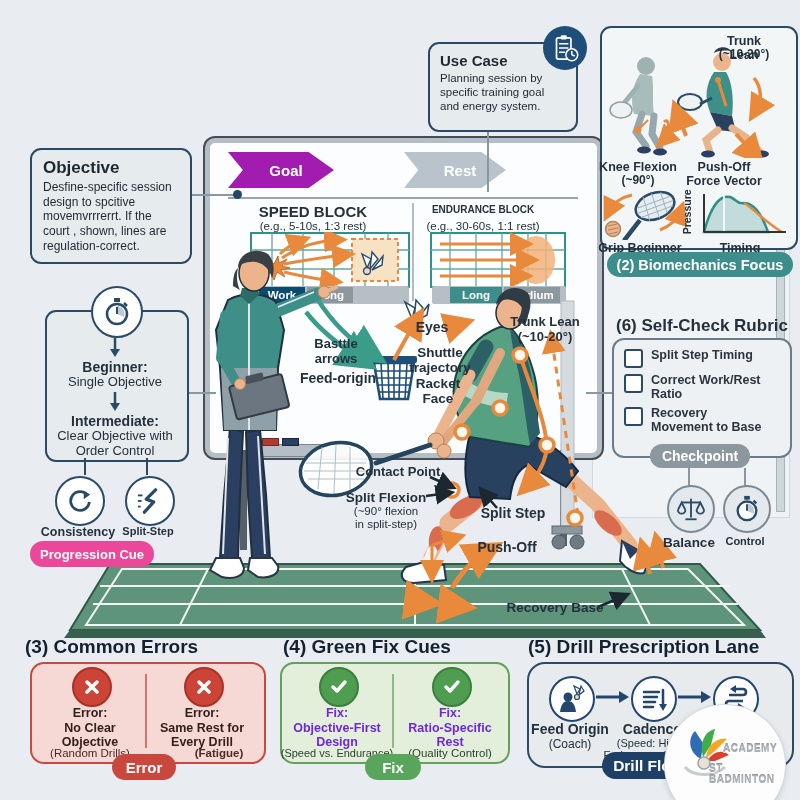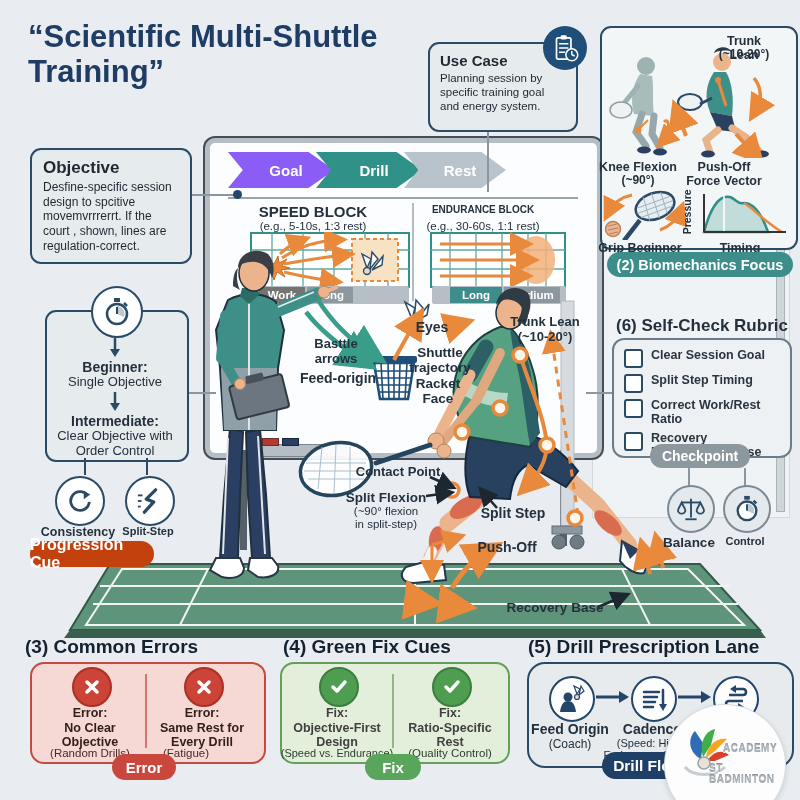--- a/index.html
+++ b/index.html
@@ -4,41 +4,41 @@
 <style>
   html,body{margin:0;padding:0;background:#cfd4d9;}
   .page{position:relative;width:800px;height:800px;overflow:hidden;background:#e9edf1;
         font-family:"Liberation Sans",sans-serif;color:#1f2730;}
   .abs{position:absolute;}
   .c{transform:translateX(-50%);}
   .pre{white-space:pre-line;}
   .lbl{position:absolute;font-weight:bold;color:#24313d;text-align:center;line-height:1.12;}
   .box{position:absolute;background:#e6ebee;border:2px solid #2a4a66;border-radius:11px;}
   .pill{position:absolute;border-radius:15px;color:#fff;font-weight:bold;display:flex;
-        align-items:center;justify-content:center;text-align:left;}
+        align-items:center;justify-content:center;text-align:center;}
   .conn{position:absolute;background:#8a97a0;}
   .title{position:absolute;left:28px;top:20px;width:412px;font-size:31px;font-weight:bold;
          color:#1e3c64;line-height:1.12;}
   .flow-arrow{position:absolute;height:36px;display:flex;align-items:center;justify-content:center;
         color:#fff;font-weight:bold;font-size:15px;padding-left:10px;
         clip-path:polygon(0% 0%,76% 0%,100% 50%,76% 100%,0% 100%,14% 50%);}
   .tagbar{position:absolute;background:#b6bfc6;border-radius:2px;}
   .tag{position:absolute;color:#fff;font-weight:bold;font-size:11.5px;display:flex;
        align-items:center;justify-content:center;}
   .cbx{width:15px;height:15px;border:2px solid #2a4a66;border-radius:3px;background:#fff;
        flex:0 0 15px;margin-top:1px;}
   .rub-item{display:flex;gap:8px;align-items:flex-start;}
   .rub-txt{font-size:12.5px;font-weight:600;line-height:1.12;color:#2a3540;}
   .circle-icon{position:absolute;border-radius:50%;background:#fff;border:2.5px solid #2a4a66;
        display:flex;align-items:center;justify-content:center;}
   .gray-circle{border-color:#7c8a96;background:#e3e9ec;}
   .sec-head{position:absolute;font-size:19px;font-weight:bold;color:#14222f;}
   .err-title{white-space:pre-line;font-weight:bold;font-size:12.5px;line-height:1.16;color:#33201b;}
   .err-sub{font-size:11.5px;color:#4a2a24;}
-  .fix-title{white-space:pre-line;font-weight:bold;font-size:12.5px;line-height:1.16;color:#404040;}
+  .fix-title{white-space:pre-line;font-weight:bold;font-size:12.5px;line-height:1.16;color:#6d28d9;}
   .fix-sub{font-size:11px;color:#27422b;white-space:nowrap;}
   .badge-icon{position:absolute;width:36px;height:36px;border-radius:50%;display:flex;
        align-items:center;justify-content:center;}
   .drill-circle{position:absolute;width:42px;height:42px;border-radius:50%;background:#fdfdfe;
        border:2.5px solid #24466b;display:flex;align-items:center;justify-content:center;}
   .logo{position:absolute;left:665px;top:705px;width:120px;height:120px;border-radius:50%;
         background:#fdfdfd;box-shadow:0 0 0 1px #d8dcdf,0 2px 6px rgba(0,0,0,.18);}
   .logo-txt{position:absolute;font-weight:bold;color:#a8afb5;letter-spacing:.5px;
         text-shadow:0 1px 0 #fff,0 -1px 0 #8f979d;}
   svg{display:block;}
@@ -52,22 +52,21 @@
   <div class="abs" style="left:776px;top:150px;width:7px;height:360px;background:#cfd6da;border:1px solid #aab3ba;"></div>
 
   <div class="abs" style="left:205px;top:138px;width:387px;height:310px;background:#fcfdfe;border:5px solid #b6bec5;
               box-shadow:0 0 0 2px #454e56;border-radius:10px;"></div>
   <div class="abs" style="left:253px;top:444px;width:92px;height:11px;background:#b6bec5;border:1px solid #7c868e;"></div>
   <div class="abs" style="left:262px;top:438px;width:15px;height:6px;background:#b23a31;border:1px solid #6e2a24;"></div>
   <div class="abs" style="left:282px;top:438px;width:15px;height:6px;background:#2b3f63;border:1px solid #19273d;"></div>
   <div class="abs" style="left:240px;top:450px;width:7px;height:100px;background:#55606a;"></div>
   <div class="abs" style="left:560px;top:450px;width:7px;height:96px;background:#55606a;"></div>
 
-  <div class="flow-arrow" style="left: 228px; top: 152px; width: 96px; background: #8b5cf6;">Goal</div>
-  <div class="flow-arrow" style="left: 316px; top: 152px; width: 96px; background: rgb(47, 145, 136);">Drill</div>
+  <div class="flow-arrow" style="left: 228px; top: 152px; width: 96px; background: #a21caf;">Goal</div>
   <div class="flow-arrow" style="left: 404px; top: 152px; width: 92px; background: rgb(185, 195, 203);">Rest</div>
   <div class="abs" style="left:228px;top:197px;width:350px;border-top:2px solid #9aa4ab;"></div>
   <div class="abs" style="left:412px;top:203px;height:98px;border-left:2px solid #b3bcc3;"></div>
 
   <div class="lbl c" style="left:313px;top:204px;font-size:15px;">SPEED BLOCK</div>
   <div class="lbl c" style="left:313px;top:220px;font-size:11.5px;font-weight:normal;">(e.g., 5-10s, 1:3 rest)</div>
   <div class="lbl c" style="left:483px;top:204px;font-size:10px;">ENDURANCE BLOCK</div>
   <div class="lbl c" style="left:483px;top:220px;font-size:11.5px;font-weight:normal;">(e.g., 30-60s, 1:1 rest)</div>
 
   <svg class="abs" style="left:250px;top:232px;" width="160" height="56" viewBox="0 0 160 56">
@@ -112,21 +111,21 @@
     </g>
     <ellipse cx="106" cy="28" rx="19" ry="24" fill="#f3b27a" opacity="0.85"></ellipse>
     <g fill="none" stroke="#e8893c" stroke-width="3" marker-end="url(#mo)">
       <line x1="10" y1="12" x2="92" y2="12"></line>
       <line x1="10" y1="28" x2="98" y2="28"></line>
       <line x1="10" y1="44" x2="92" y2="44"></line>
     </g>
   </svg>
 
   <div class="tagbar" style="left:257px;top:286px;width:152px;height:18px;"></div>
-  <div class="tag" style="left: 259px; top: 287px; width: 46px; height: 16px; background: #737373;">Work</div>
+  <div class="tag" style="left: 259px; top: 287px; width: 46px; height: 16px; background: #0c4a6e;">Work</div>
   <div class="tag" style="left: 307px; top: 287px; width: 46px; height: 16px; background: rgb(141, 151, 158);">Long</div>
   <div class="tagbar" style="left:432px;top:286px;width:134px;height:18px;"></div>
   <div class="tag" style="left: 450px; top: 287px; width: 52px; height: 16px; background: rgb(61, 141, 139);">Long</div>
   <div class="tag" style="left: 504px; top: 287px; width: 56px; height: 16px; background: rgb(141, 151, 158);">Medium</div>
 
   <div class="conn" style="left:187px;top:194px;width:50px;height:2px;"></div>
   <div class="abs" style="left:233px;top:190px;width:9px;height:9px;border-radius:50%;background:#24466b;"></div>
   <div class="conn" style="left:487px;top:128px;width:2px;height:64px;"></div>
   <div class="conn" style="left:586px;top:392px;width:26px;height:2px;"></div>
   <div class="conn" style="left:186px;top:392px;width:30px;height:2px;"></div>
@@ -308,21 +307,20 @@
   <div class="lbl c pre" style="left:545px;top:315px;font-size:13px;">Trunk Lean
 (~10-20°)</div>
   <div class="lbl c" style="left:398px;top:465px;font-size:13px;text-align:right;">Contact Point</div>
   <div class="lbl c" style="left:386px;top:490px;font-size:13.5px;">Split Flexion</div>
   <div class="lbl c pre" style="left:386px;top:505px;font-size:11.5px;font-weight:normal;">(~90° flexion
 in split-step)</div>
   <div class="lbl c" style="left:513px;top:506px;font-size:14px;">Split Step</div>
   <div class="lbl c" style="left:507px;top:540px;font-size:14px;">Push-Off</div>
   <div class="lbl c" style="left:555px;top:600px;font-size:13.5px;">Recovery Base</div>
 
-  <div class="title">“Scientific Multi-Shuttle Training”</div>
 
   <div class="box" style="left:428px;top:42px;width:146px;height:86px;">
     <div style="padding:8px 10px;">
       <div style="font-weight:bold;font-size:15px;">Use Case</div>
       <div style="font-size:11.5px;line-height:1.22;margin-top:2px;">Planning session by specific training goal and energy system.</div>
     </div>
   </div>
   <div class="abs" style="left:543px;top:26px;width:44px;height:44px;border-radius:50%;background:#1f4e79;display:flex;align-items:center;justify-content:center;">
     <svg width="34" height="34" viewBox="0 0 40 40">
       <rect x="10" y="8" width="17" height="25" rx="2" fill="none" stroke="#fff" stroke-width="2"></rect>
@@ -453,29 +451,25 @@
       <polyline points="21,3 11,13 19,16 9,27" fill="none" stroke="#2a4a66" stroke-width="3.5" stroke-linecap="round" stroke-linejoin="round"></polyline>
       <g stroke="#2a4a66" stroke-width="2">
           <line x1="2" y1="9" x2="7" y2="9"></line>
           <line x1="2" y1="15" x2="6" y2="15"></line>
           <line x1="2" y1="21" x2="5" y2="21"></line>
         </g>
     </svg>
   </div>
   <div class="lbl c" style="left:78px;top:525px;font-size:12.5px;">Consistency</div>
   <div class="lbl c" style="left:148px;top:525px;font-size:11px;">Split-Step</div>
-  <div class="pill" style="left:30px;top:541px;width:124px;height:26px;background:#c2410c;font-size:16px;">Progression Cue</div>
+  <div class="pill" style="left:30px;top:541px;width:124px;height:26px;background:#ec4899;font-size:13px;">Progression Cue</div>
 
   <div class="lbl" style="left:616px;top:316px;font-size:17px;text-align:left;">(6) Self-Check Rubric</div>
   <div class="abs" style="left:612px;top:338px;width:176px;height:116px;background:#eef1f3;border:2px solid #6b7b8a;border-radius:12px;">
     <div style="padding:8px 10px;display:flex;flex-direction:column;gap:5px;">
-      <div class="rub-item">
-          <span class="cbx"></span>
-          <span class="rub-txt">Clear Session Goal</span>
-        </div>
       <div class="rub-item">
           <span class="cbx"></span>
           <span class="rub-txt">Split Step Timing</span>
         </div>
       <div class="rub-item">
           <span class="cbx"></span>
           <span class="rub-txt" style="width:116px;">Correct Work/Rest Ratio</span>
         </div>
       <div class="rub-item">
           <span class="cbx"></span>
@@ -530,21 +524,21 @@
         </g>
       </svg>
   </div>
   <div class="lbl c err-title" style="left:90px;top:706px;">Error:
 No Clear
 Objective</div>
   <div class="lbl c err-sub" style="left:90px;top:747px;font-weight:normal;">(Random Drills)</div>
   <div class="lbl c err-title" style="left:202px;top:706px;">Error:
 Same Rest for
 Every Drill</div>
-  <div class="lbl c err-sub" style="left:186px;top:747px;font-weight:normal;">(Fatigue)</div>
+  <div class="lbl c err-sub" style="left:219px;top:747px;font-weight:bold;">(Fatigue)</div>
   <div class="pill" style="left:112px;top:754px;width:64px;height:26px;background:#c9473c;font-size:15px;">Error</div>
 
   <div class="sec-head" style="left:283px;top:636px;">(4) Green Fix Cues</div>
   <div class="abs" style="left:280px;top:662px;width:226px;height:98px;background:#e4efdb;border:2.5px solid #63a05a;border-radius:14px;"></div>
   <div class="abs" style="left:392px;top:674px;width:2px;height:74px;background:#8cb985;"></div>
   <div class="badge-icon" style="left:319px;top:667px;background:#4e9d50;border:2px solid #3c7e3e;">
     <svg width="18" height="18" viewBox="0 0 18 18">
         <polyline points="3,9 7,13 15,4" fill="none" stroke="#fff" stroke-width="3.5" stroke-linecap="round" stroke-linejoin="round"></polyline>
       </svg>
   </div>

